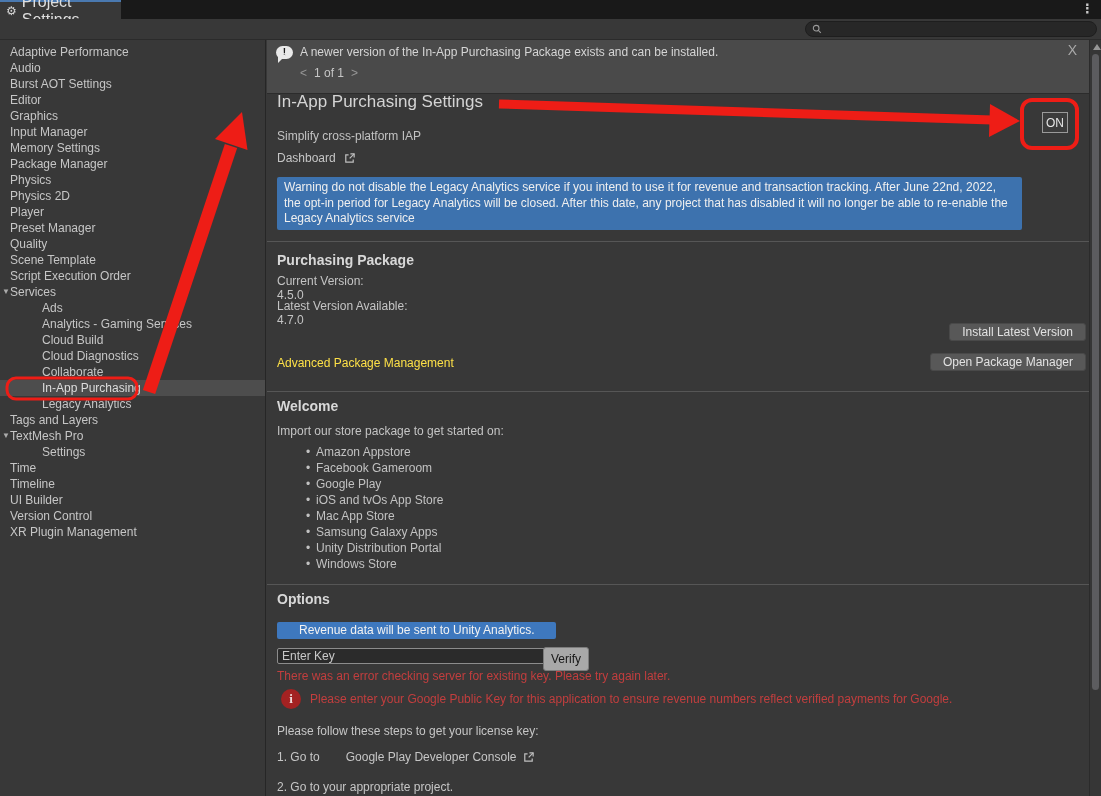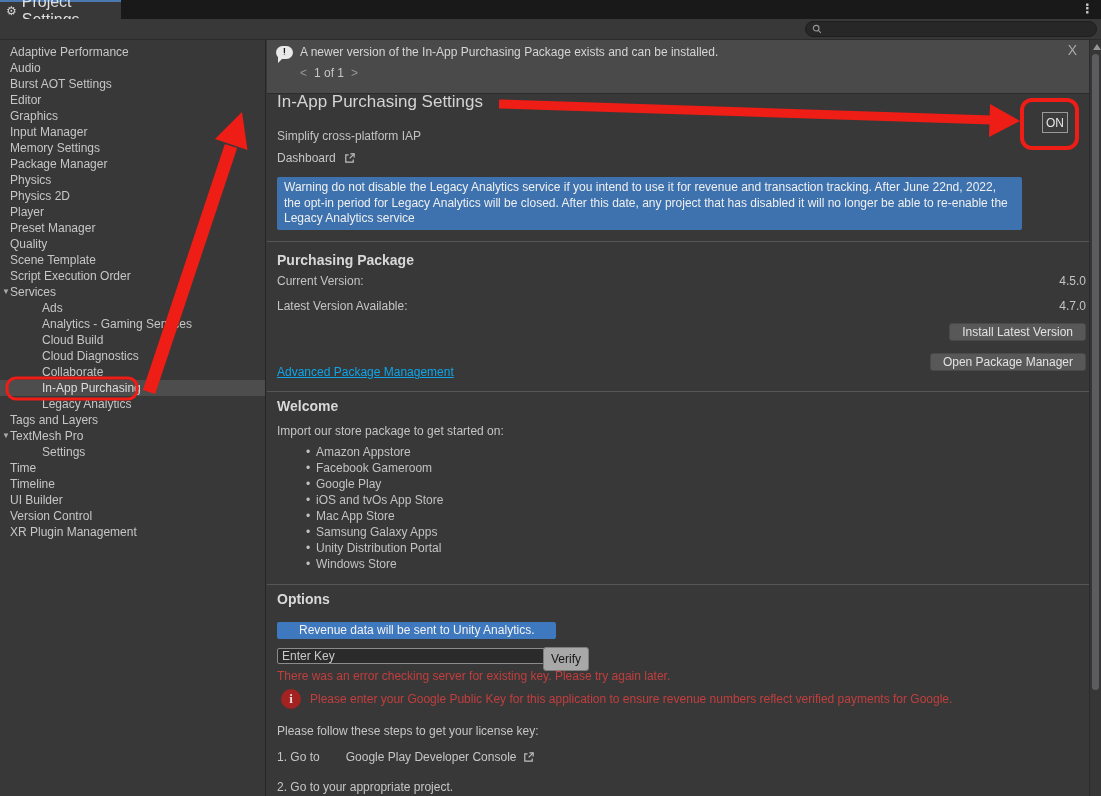--- a/index.html
+++ b/index.html
@@ -61,28 +61,28 @@
 
   .warnbox{position:absolute;left:10px;top:137px;width:745px;background:var(--helpbox-blue);color:#EFEFEF;
            padding:3px 7px;border-radius:2px;line-height:15.6px;font-size:12px;}
 
   .sep{position:absolute;left:0;width:822px;height:1px;background:#565656;}
   .sep1{top:201px;} .sep2{top:351px;} .sep3{top:544px;}
 
   .section-h{position:absolute;left:10px;font-size:14px;font-weight:700;color:#D8D8D8;}
   .h-purch{top:212px;text-align:right;} .h-welcome{top:358px;} .h-options{top:551px;}
 
-  .kv-row{position:absolute;left:10px;width:809px;display:flex;justify-content:space-between;color:#C4C4C4;}
+  .kv-row{position:absolute;left:10px;width:809px;display:flex;justify-content:space-between;color:#C4C4C4;flex-direction:column;}
   .row-cur{top:234px;} .row-lat{top:259px;}
 
   .u-btn{height:18px;background:#585858;border:1px solid #494949;border-radius:3px;color:#E2E2E2;
          font-size:12px;padding:0 12px;display:inline-flex;align-items:center;justify-content:center;cursor:default;}
   .btn-install{position:absolute;right:15px;top:283px;}
   .btn-openpm{position:absolute;right:15px;top:313px;}
-  .adv-label{position:absolute;left:10px;top:325px;color:#0ea5e9;text-decoration:underline;}
+  .adv-label{position:absolute;left:10px;top:316px;color:#fde047;}
 
   .welcome-intro{position:absolute;left:10px;top:384px;color:#C4C4C4;}
   .store-list{position:absolute;left:0;top:404px;}
   .store-item{position:relative;height:16px;line-height:16px;padding-left:49px;color:#C2C2C2;}
   .store-item::before{content:"\2022";position:absolute;left:39px;color:#C2C2C2;}
 
   .chip{position:absolute;left:10px;top:582px;height:17px;line-height:17px;background:var(--note-blue);
         color:#F2F2F2;padding:0 22px;border-radius:2px;font-size:12px;}
   .key-input{position:absolute;left:10px;top:608px;width:300px;height:16px;background:#2B2B2B;border:1px solid #8C8C8C;
              border-radius:2px;color:#C9C9C9;font-size:12px;padding:0 4px;font-family:inherit;outline:none;}

